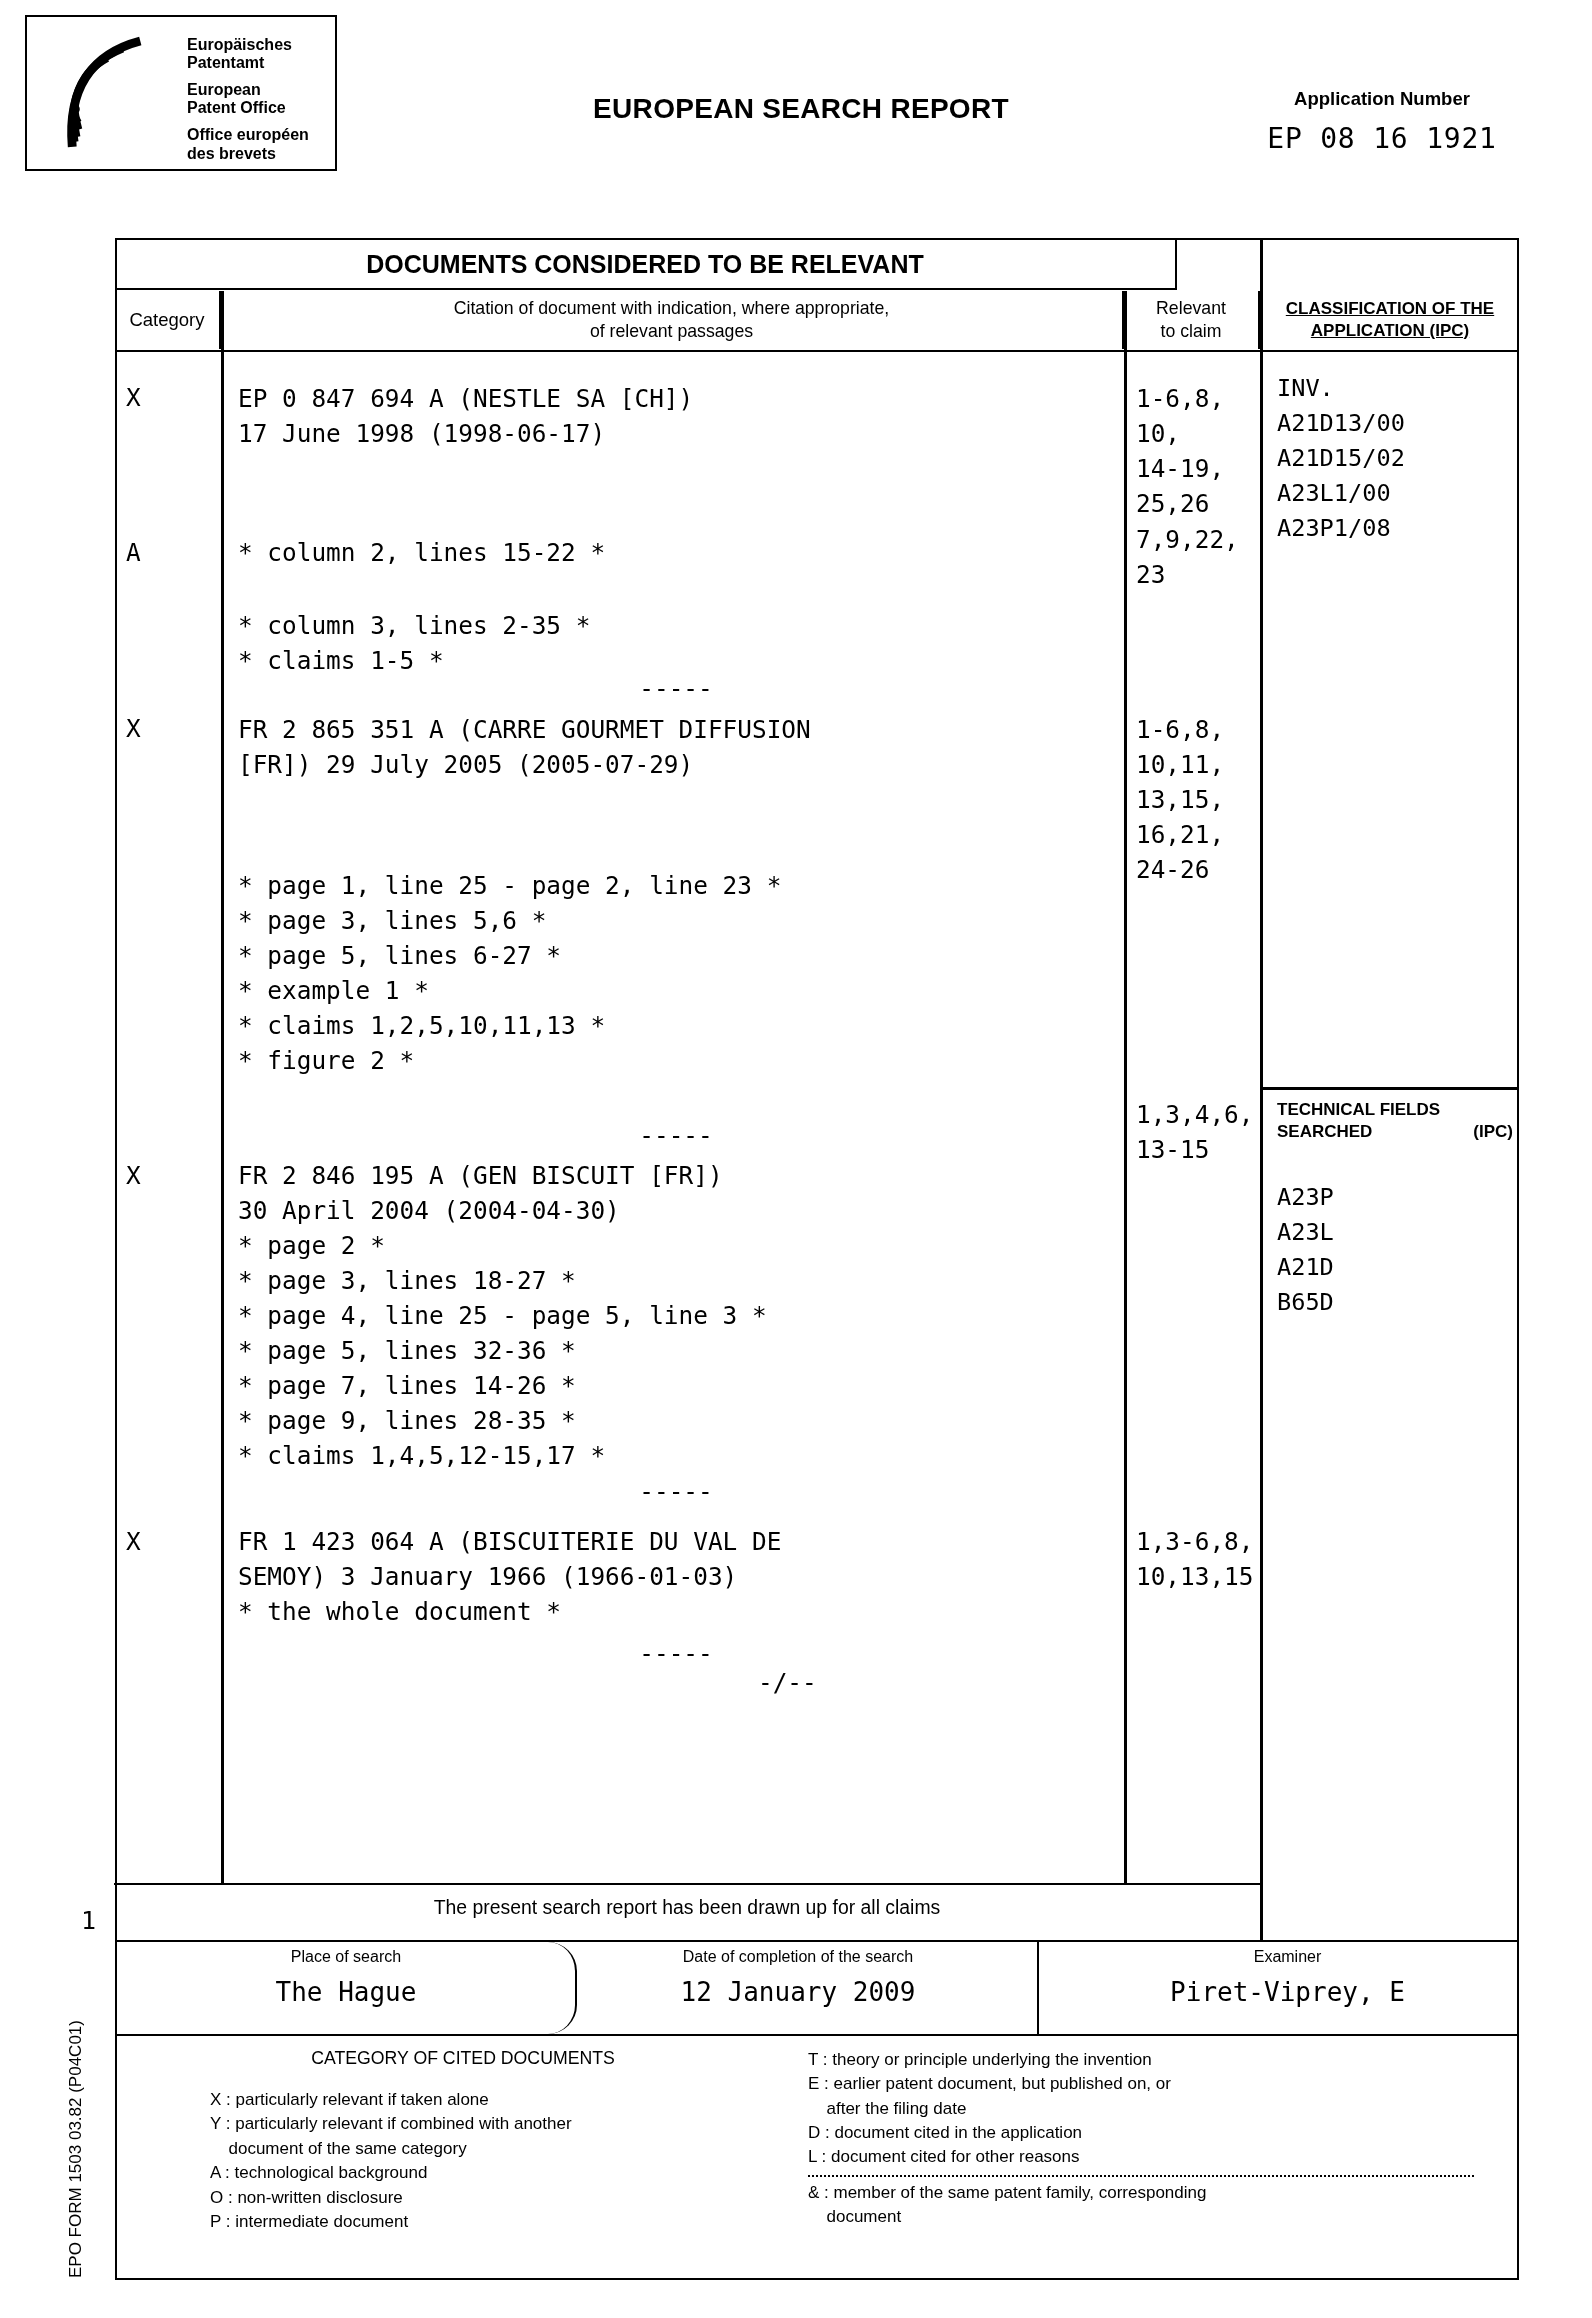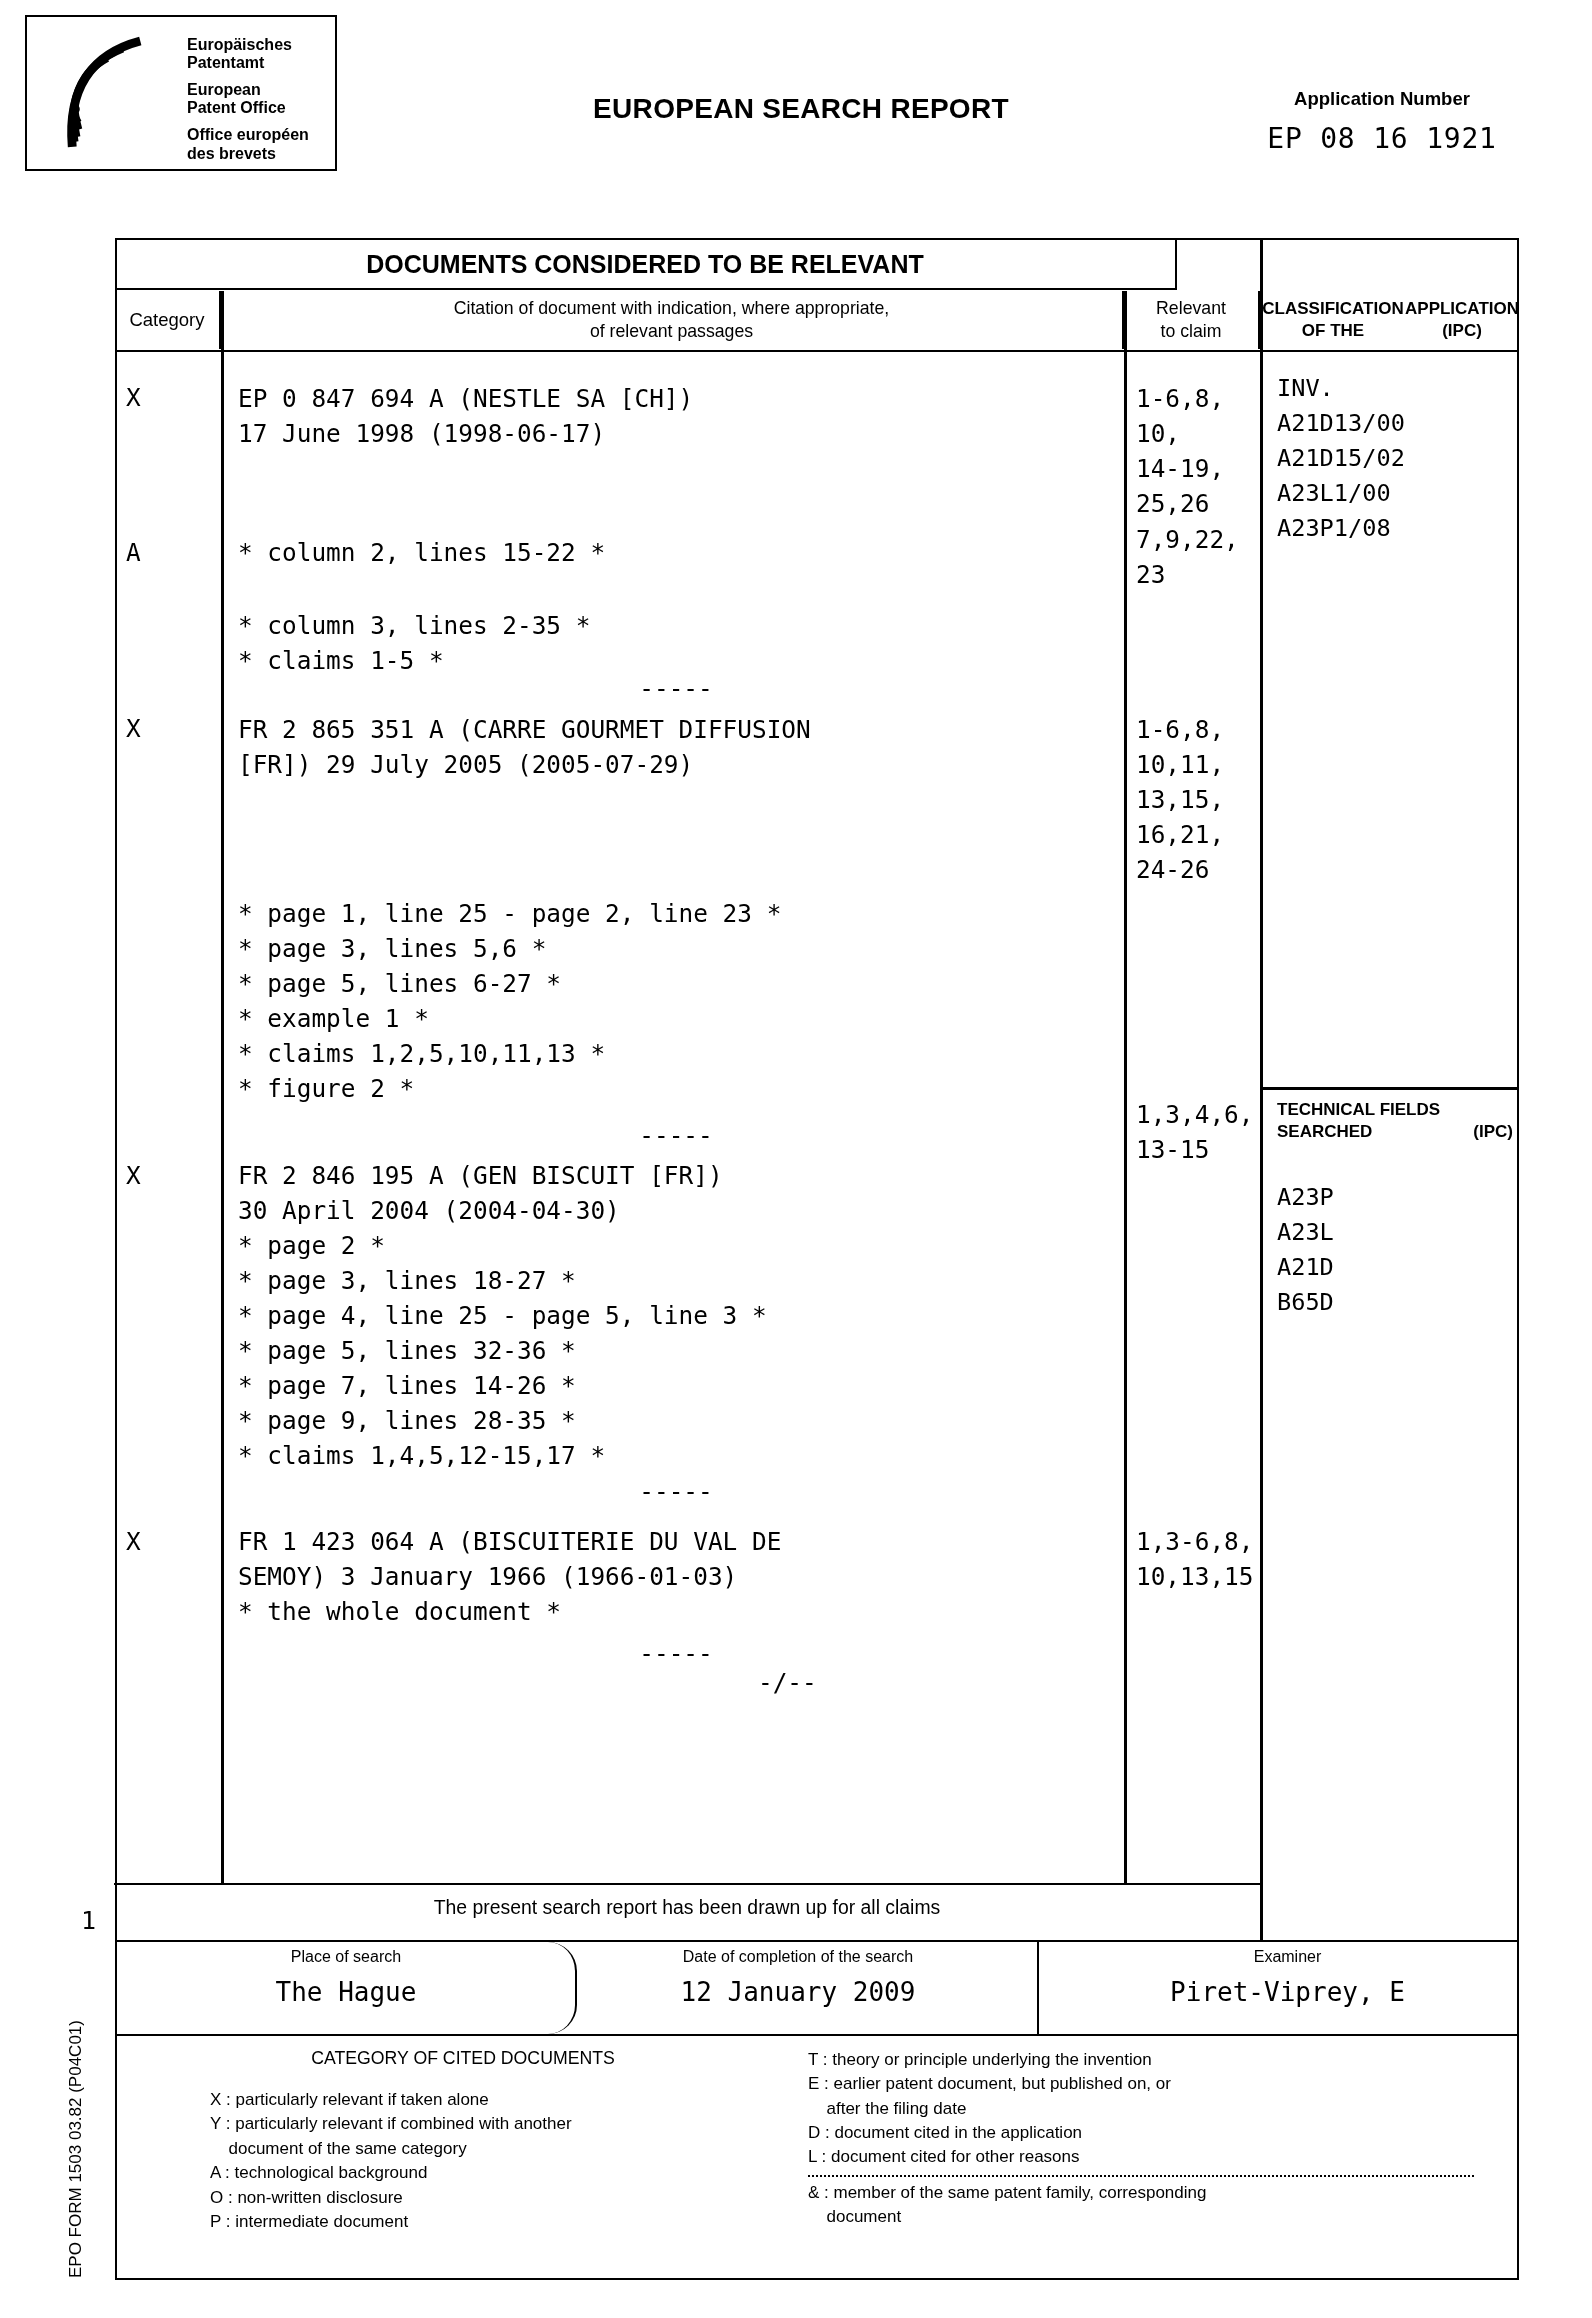--- a/index.html
+++ b/index.html
@@ -141,22 +141,22 @@
     border-right: 2.5px solid #000;
     box-sizing: border-box;
     display: flex; flex-direction: column; align-items: center; justify-content: center;
     font-size: 17.7px; line-height: 23px; text-align: center;
   }
   .h-cls {
     position: absolute;
     left: 1146px; top: 0;
     width: 258px; height: 58px;
     box-sizing: border-box;
-    display: flex; flex-direction: row; align-items: center; justify-content: center;
-    font-size: 17px; line-height: 22px; text-align: center; font-weight: bold;
+    display: flex; flex-direction: column; align-items: center; justify-content: center;
+    font-size: 17px; line-height: 22px; text-align: right; font-weight: bold; text-decoration: underline;
   }
 
   
   .vline {
     position: absolute;
     width: 2.5px;
     background: #000;
   }
   .v1 { left: 221px; top: 291px; height: 1592px; }   
   .v2 { left: 1124px; top: 291px; height: 1592px; }  
@@ -407,21 +407,21 @@
 
   <div class="cat-col" style="top:714px">X</div>
   <div class="cit-col" style="top:712px">FR 2 865 351 A (CARRE GOURMET DIFFUSION
 [FR]) 29 July 2005 (2005-07-29)</div>
   <div class="rel-col" style="top:712px">1-6,8,
 10,11,
 13,15,
 16,21,
 24-26</div>
 
-  <div class="cit-col" style="top:896px">* page 1, line 25 - page 2, line 23 *
+  <div class="cit-col" style="top:868px">* page 1, line 25 - page 2, line 23 *
 * page 3, lines 5,6 *
 * page 5, lines 6-27 *
 * example 1 *
 * claims 1,2,5,10,11,13 *
 * figure 2 *</div>
   <div class="dashes" style="top:1121px">-----</div>
 
   <div class="cat-col" style="top:1161px">X</div>
   <div class="cit-col" style="top:1158px">FR 2 846 195 A (GEN BISCUIT [FR])
 30 April 2004 (2004-04-30)

